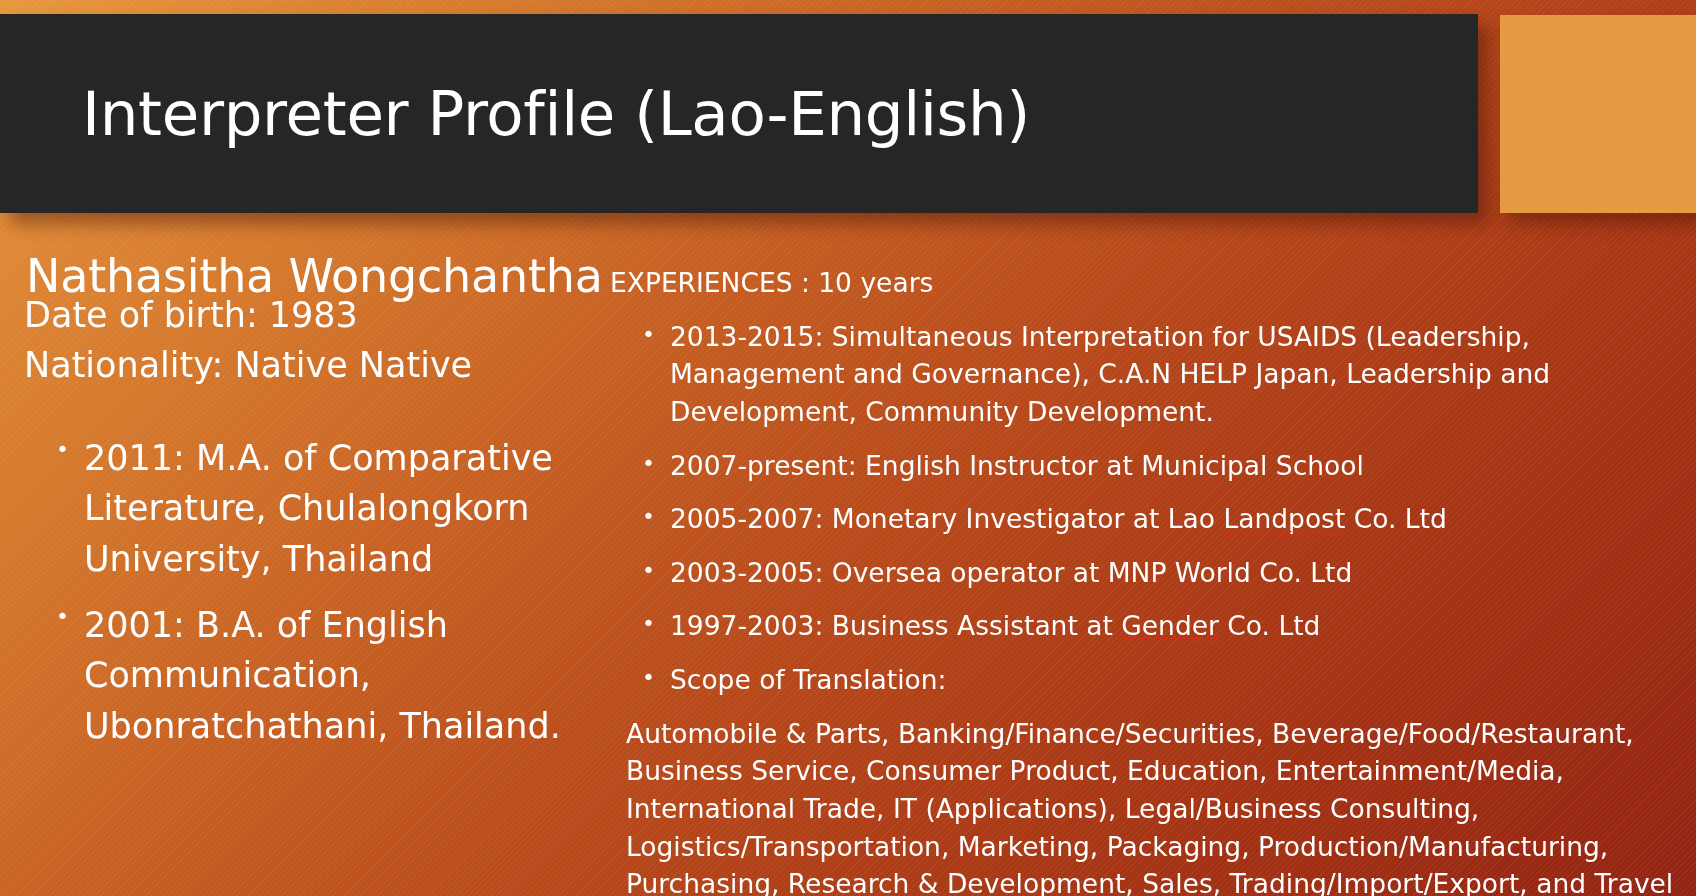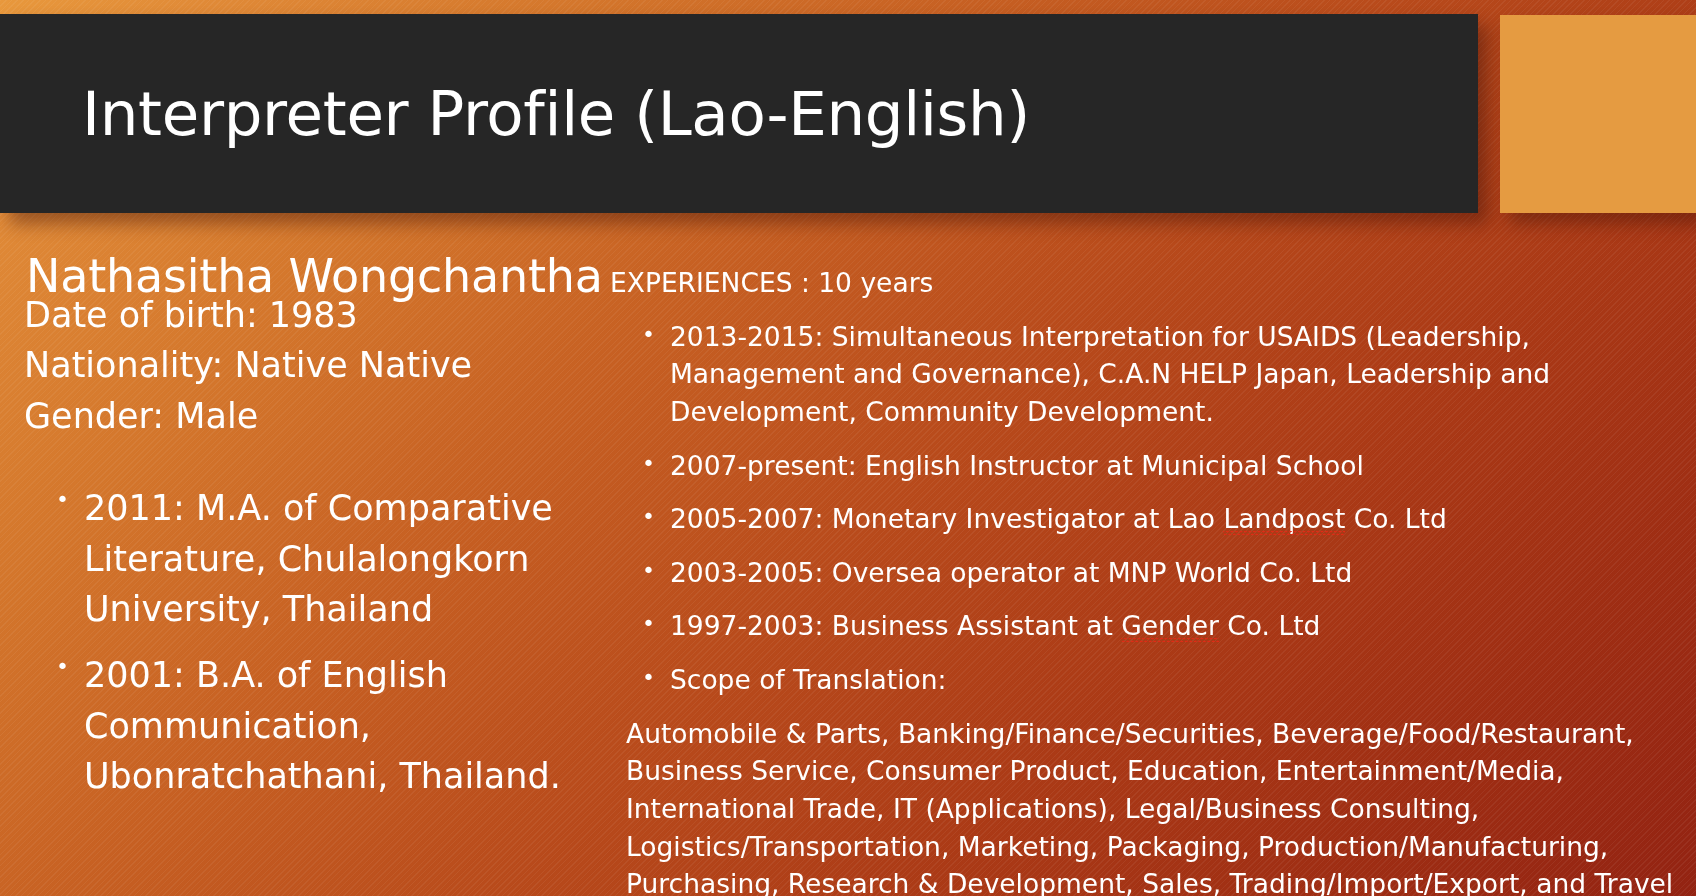--- a/index.html
+++ b/index.html
@@ -153,21 +153,20 @@
     <div id="title-text">Interpreter Profile (Lao-English)</div>
   </div>
 
   <div id="accent-block"></div>
 
   <div id="person-name">Nathasitha Wongchantha</div>
 
   <div id="left-col">
     <div class="plain-line">Date of birth: 1983</div>
     <div class="plain-line">Nationality: Native Native</div>
-    <div class="plain-line">Gender: Male</div>
     <div class="gap"></div>
     <ul class="bullet-list" id="education-list">
         <li class="bullet-item">2011: M.A. of Comparative Literature, Chulalongkorn University, Thailand</li>
         <li class="bullet-item">2001: B.A. of English Communication, Ubonratchathani, Thailand.</li>
       </ul>
   </div>
 
   <div id="right-col">
     <div class="plain-line">EXPERIENCES : 10 years</div>
     <ul class="bullet-list" id="experience-list">

